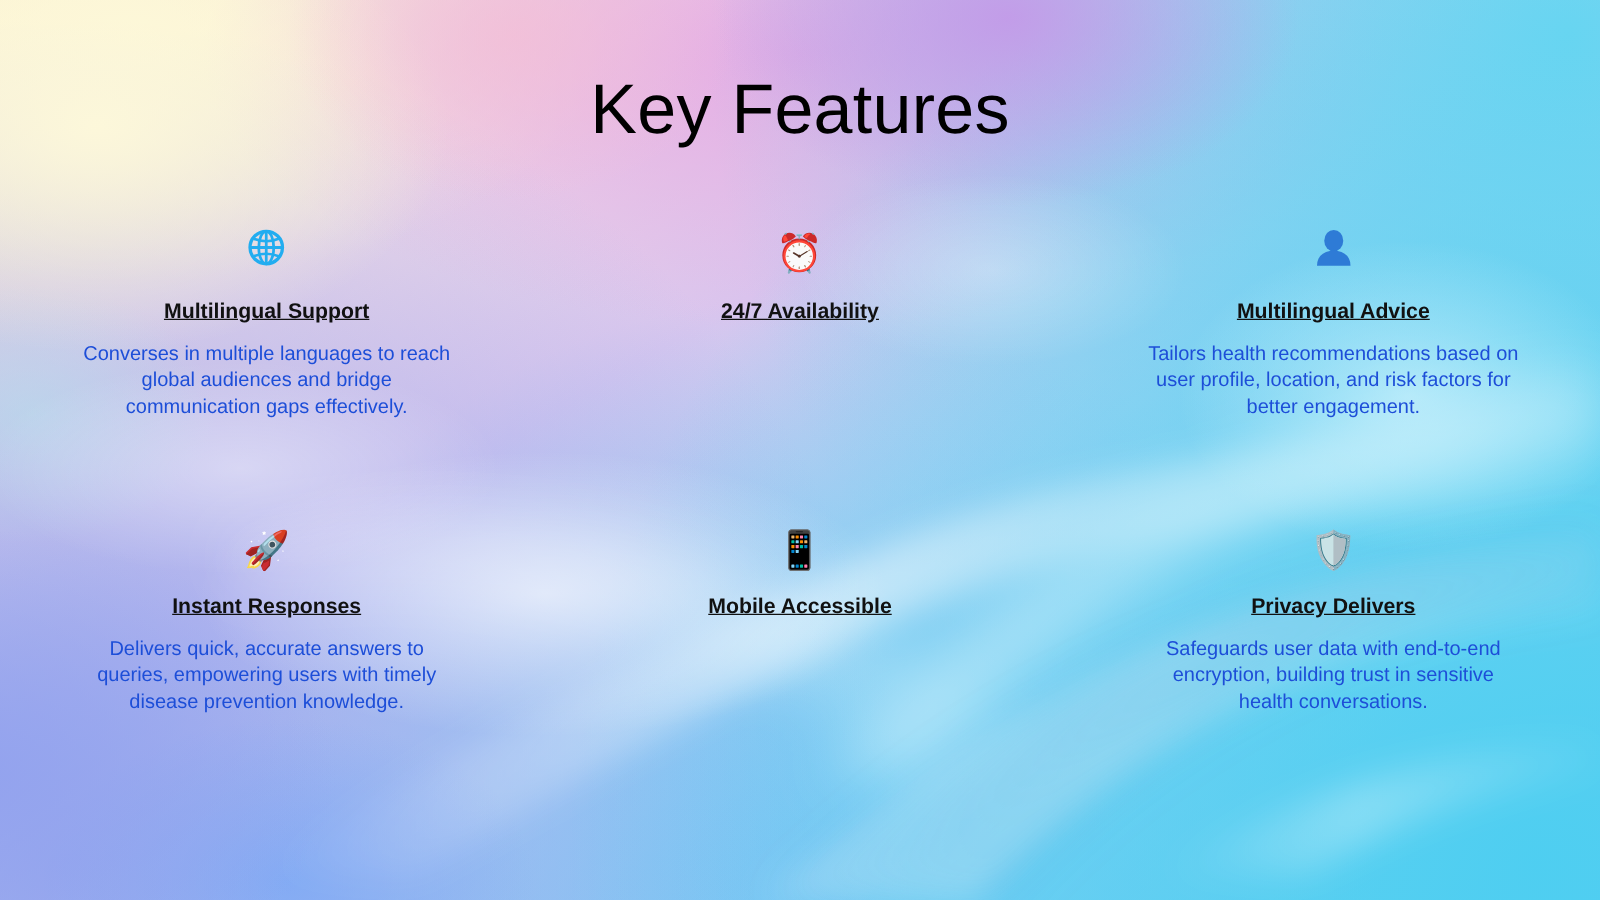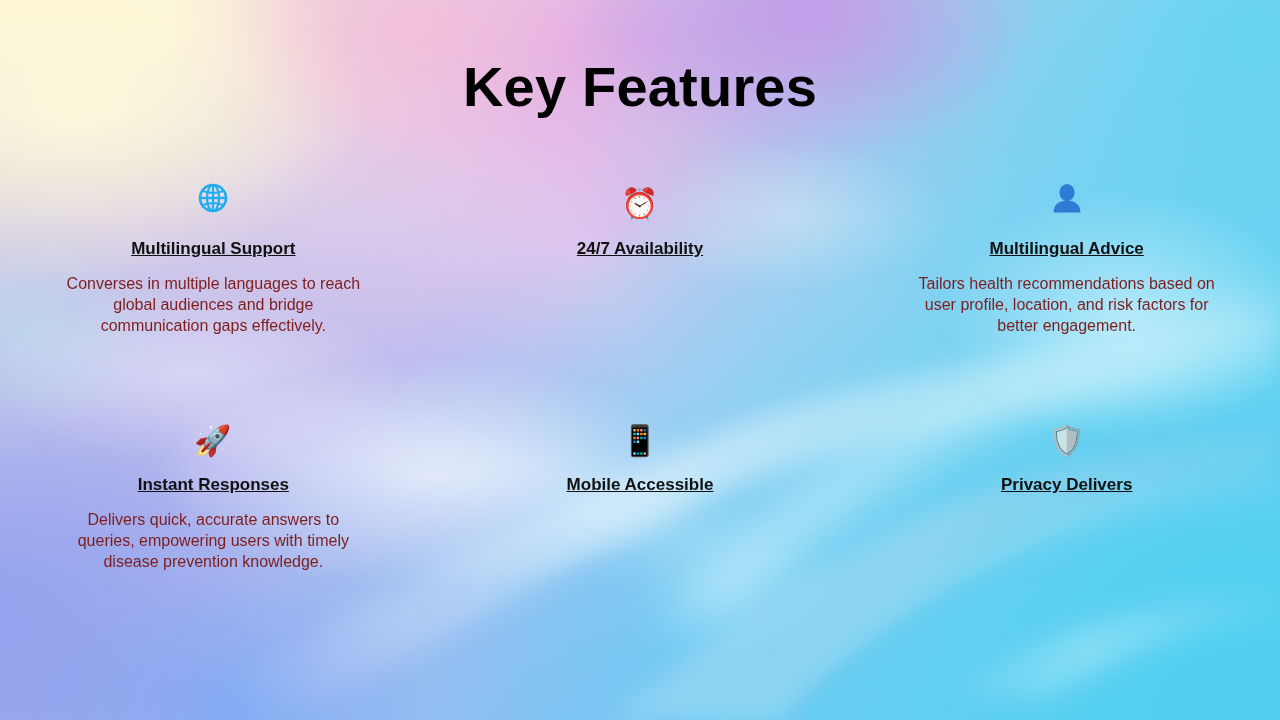--- a/index.html
+++ b/index.html
@@ -77,21 +77,21 @@
   .bg-waves-dark { mix-blend-mode: multiply; opacity: 0.22; }
 
   
   .slide-title {
     position: absolute;
     top: 50px;
     left: 0;
     width: 1280px;
     text-align: center;
     font-size: 56px;
-    font-weight: 700;
+    font-weight: 400;
     line-height: 74px;
     color: #000;
     letter-spacing: 0.2px;
   }
 
   
   .feature-grid {
     position: absolute;
     top: 182px;
     left: 0;
@@ -127,21 +127,21 @@
     color: #111;
     text-align: center;
     line-height: 22px;
     text-decoration: underline;
   }
 
   .feature-desc {
     margin-top: 13px;
     font-size: 16px;
     font-weight: 400;
-    color: #7f1d1d;
+    color: #1d4ed8;
     text-align: center;
     line-height: 21px;
     max-width: 300px;
   }
 
   .row-2 .feature-icon { height: 42px; line-height: 42px; }
 </style>
 </head>
 <body>
 
@@ -243,16 +243,17 @@
     </div>
 
     <div class="feature-card row-2">
       <span class="feature-icon">📱</span>
       <div class="feature-title">Mobile Accessible</div>
     </div>
 
     <div class="feature-card row-2">
       <span class="feature-icon">🛡️</span>
       <div class="feature-title">Privacy Delivers</div>
+      <div class="feature-desc">Safeguards user data with end-to-end encryption, building trust in sensitive health conversations.</div>
     </div>
 
   </div>
 </div>
 
 </body></html>

